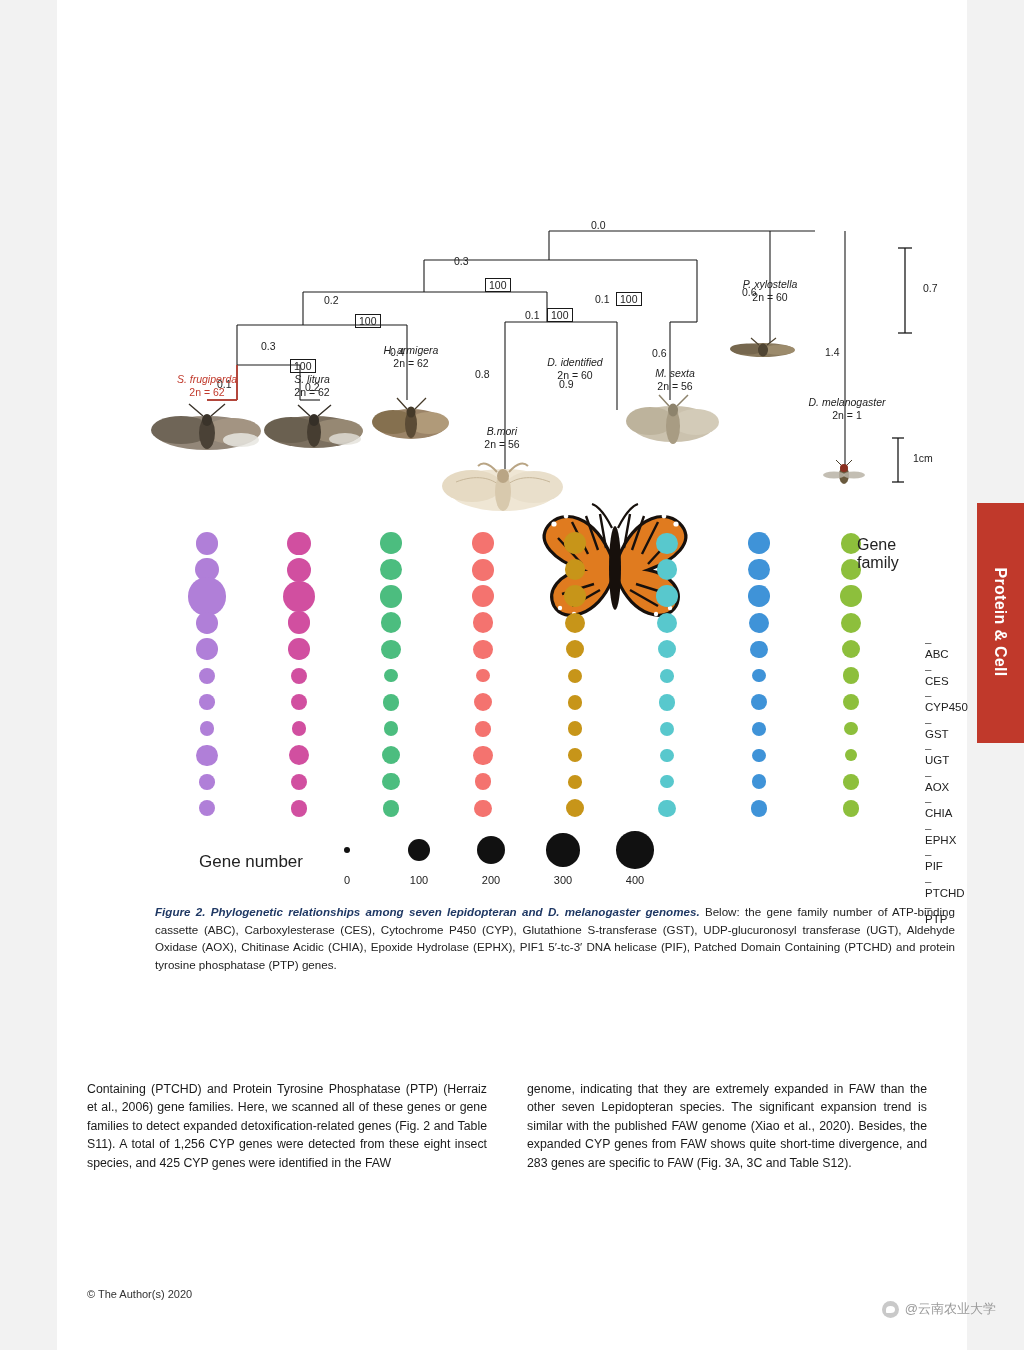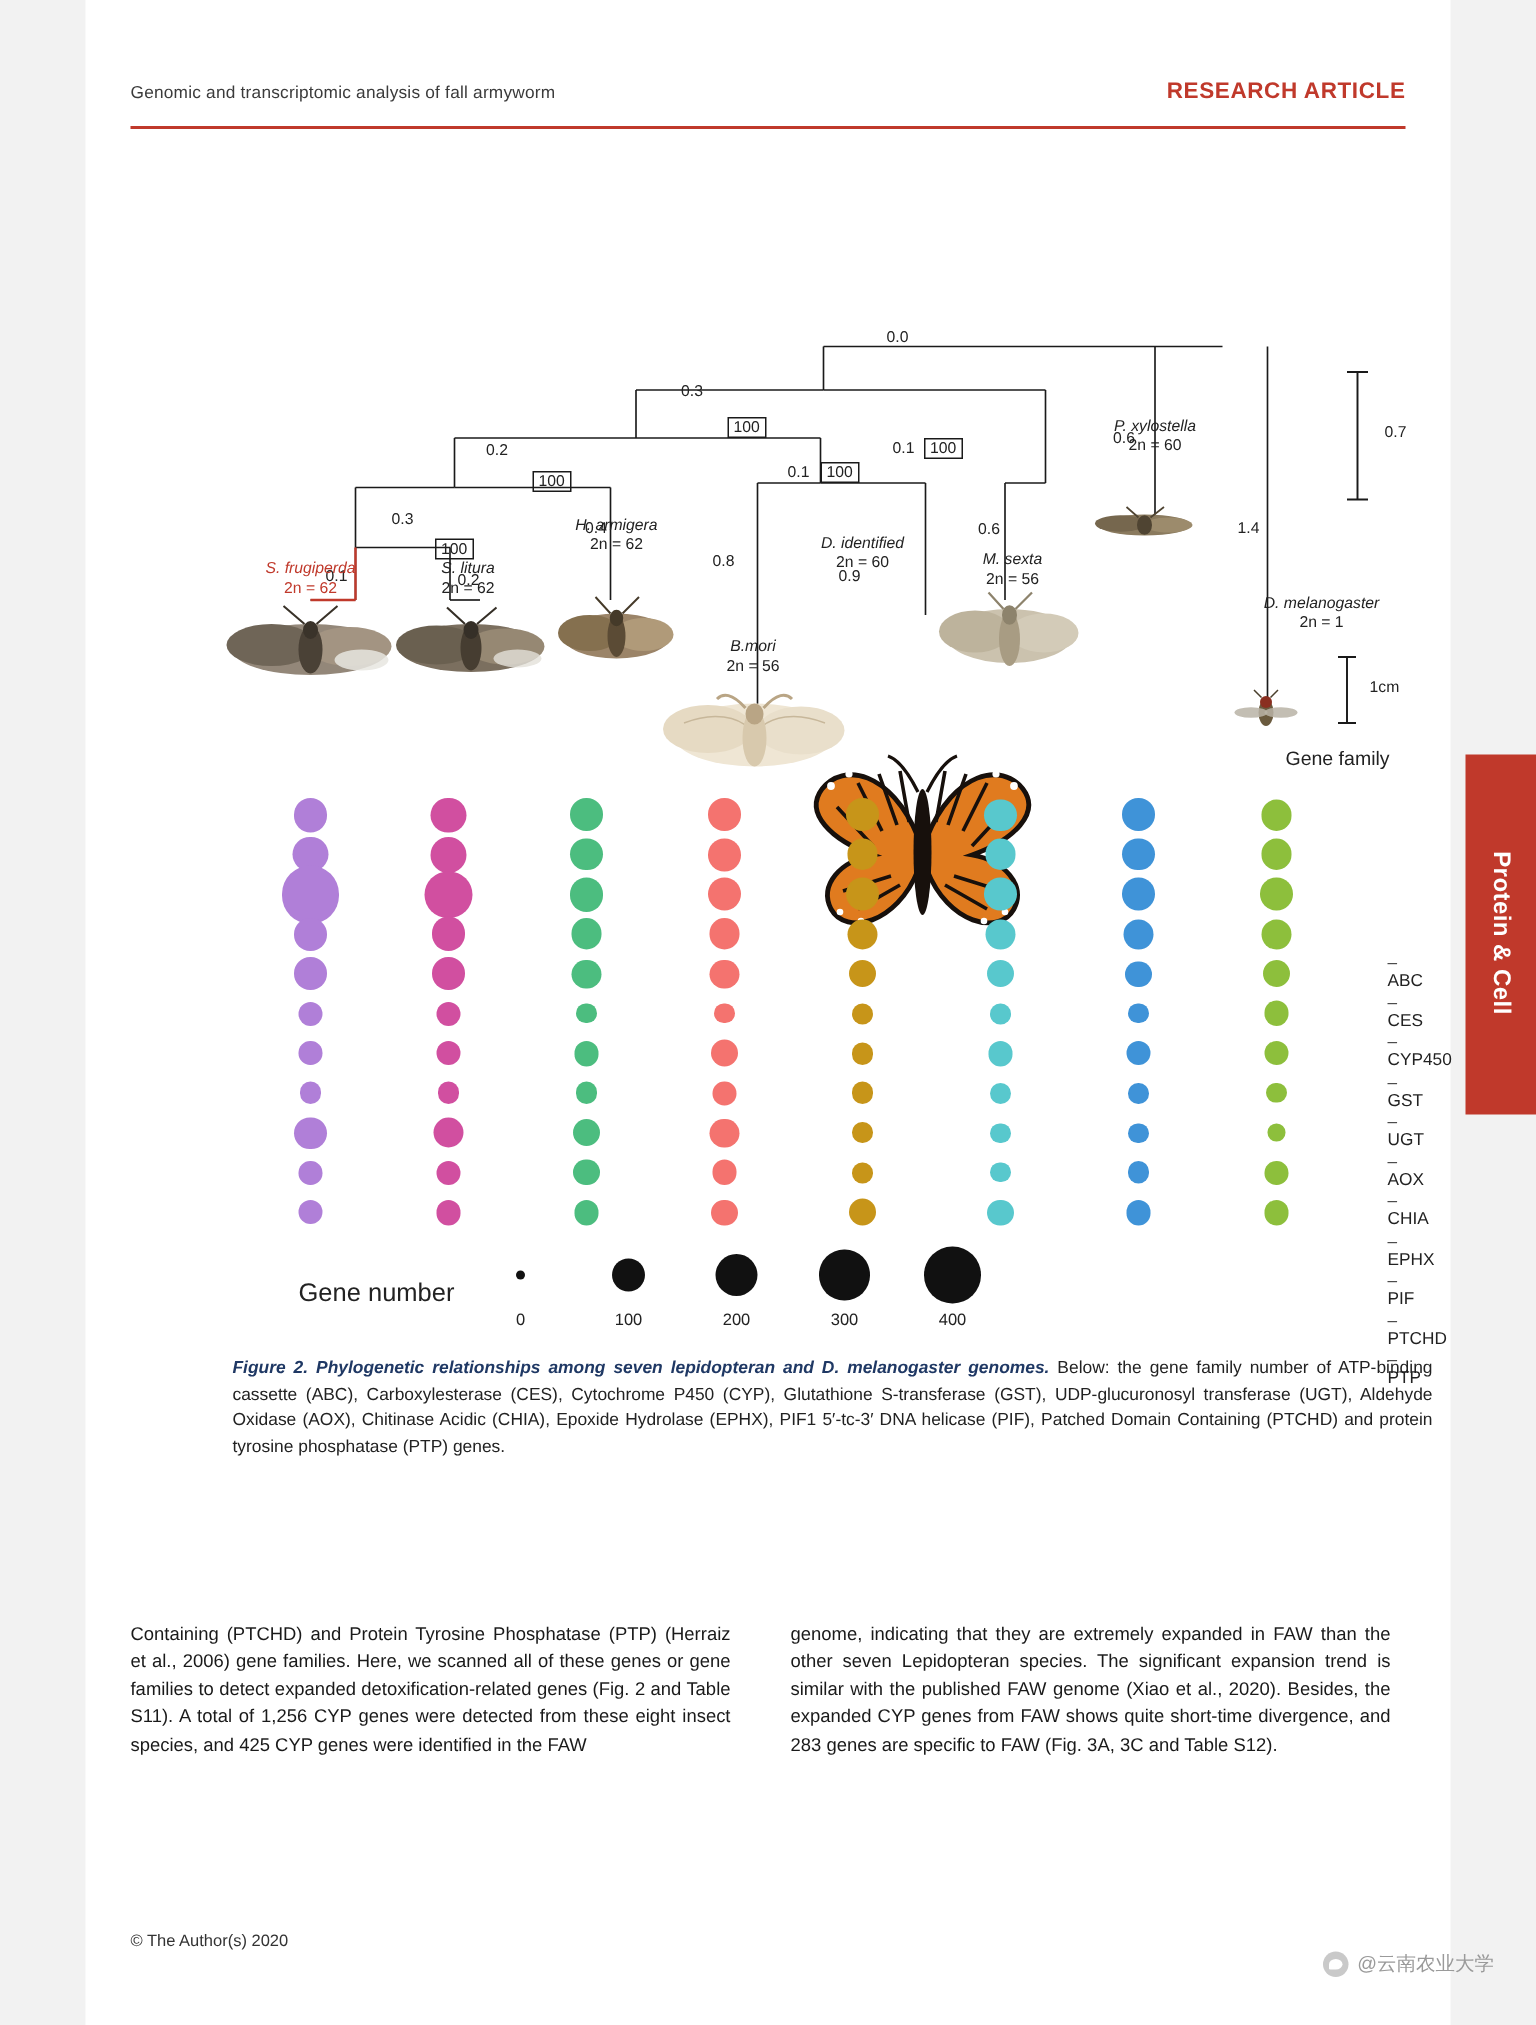--- a/index.html
+++ b/index.html
@@ -46,21 +46,21 @@
   .lbl i{font-style:italic;margin-top:45px;}
   .lbl.red{color:#c0392b;}
   .brlen{position:absolute;font-size:10.5px;color:#222;}
   .boot{position:absolute;font-size:10.5px;color:#222;}
   
   .moth{position:absolute;}
   
   .dotcol{position:absolute;width:40px;}
   .dotwrap{height:28px;display:flex;align-items:center;justify-content:center;}
   .dot{border-radius:50%;display:block;}
-  .genefam-title{position:absolute;font-size:13px;color:#222;}
+  .genefam-title{position:absolute;font-size:16px;color:#222;margin-top:38px;}
   .genefam{position:absolute;font-size:11.5px;color:#222;}
   .genefam .dash{display:inline-block;width:12px;color:#444;}
   .gn-title{position:absolute;font-size:17px;color:#222;}
   .gn-scale{position:absolute;}
   .gn-num{position:absolute;font-size:11px;color:#222;text-align:center;width:40px;}
   
   .caption{
     position:absolute;left:88px;top:903px;width:800px;
     font-size:11.6px;line-height:17.5px;color:#1f3864;text-align:justify;margin-left:10px;
   }
@@ -89,25 +89,20 @@
   .wm-logo:after{
     content:"";position:absolute;left:4px;top:5px;width:9px;height:7px;
     border-radius:50% 50% 50% 10%;background:#fff;
   }
 </style>
 </head>
 <body>
 
 <div class="page">
 
-  <div class="hdr">
-    <div class="hdr-left">Genomic and transcriptomic analysis of fall armyworm</div>
-    <div class="hdr-right">RESEARCH ARTICLE</div>
-    <div class="hdr-rule"></div>
-  </div>
 
   <div class="fig">
 
     <svg class="tree" width="850" height="480">
       <g stroke="#1a1a1a" stroke-width="1.1" fill="none">
 
         <path d="M462,131 L728,131"></path>
 
         <path d="M462,131 L462,160"></path>
         <path d="M462,160 L610,160"></path>
@@ -310,21 +305,21 @@
       <span>2n = 60</span>
     </div>
     <div class="lbl" style="left:532px;top:267px;width:112px">
       <i>M. sexta</i><br>
       <span>2n = 56</span>
     </div>
     <div class="lbl" style="left:620px;top:178px;width:126px">
       <i>P. xylostella</i><br>
       <span>2n = 60</span>
     </div>
-    <div class="lbl" style="left:724px;top:296px;width:140px">
+    <div class="lbl" style="left:690px;top:296px;width:140px">
       <i>D. melanogaster</i><br>
       <span>2n = 1</span>
     </div>
 
     <div id="matrix" style="position:absolute;left:0;top:430px;width:850px;height:290px">
         <div class="dotcol" style="left: 100px; top: 0px;">
           <div class="dotwrap" style="height: 26.5px;">
             <span class="dot" style="width: 22.7614px; height: 22.7614px; background: rgb(176, 127, 216);"></span>
           </div>
           <div class="dotwrap" style="height: 26.5px;">

